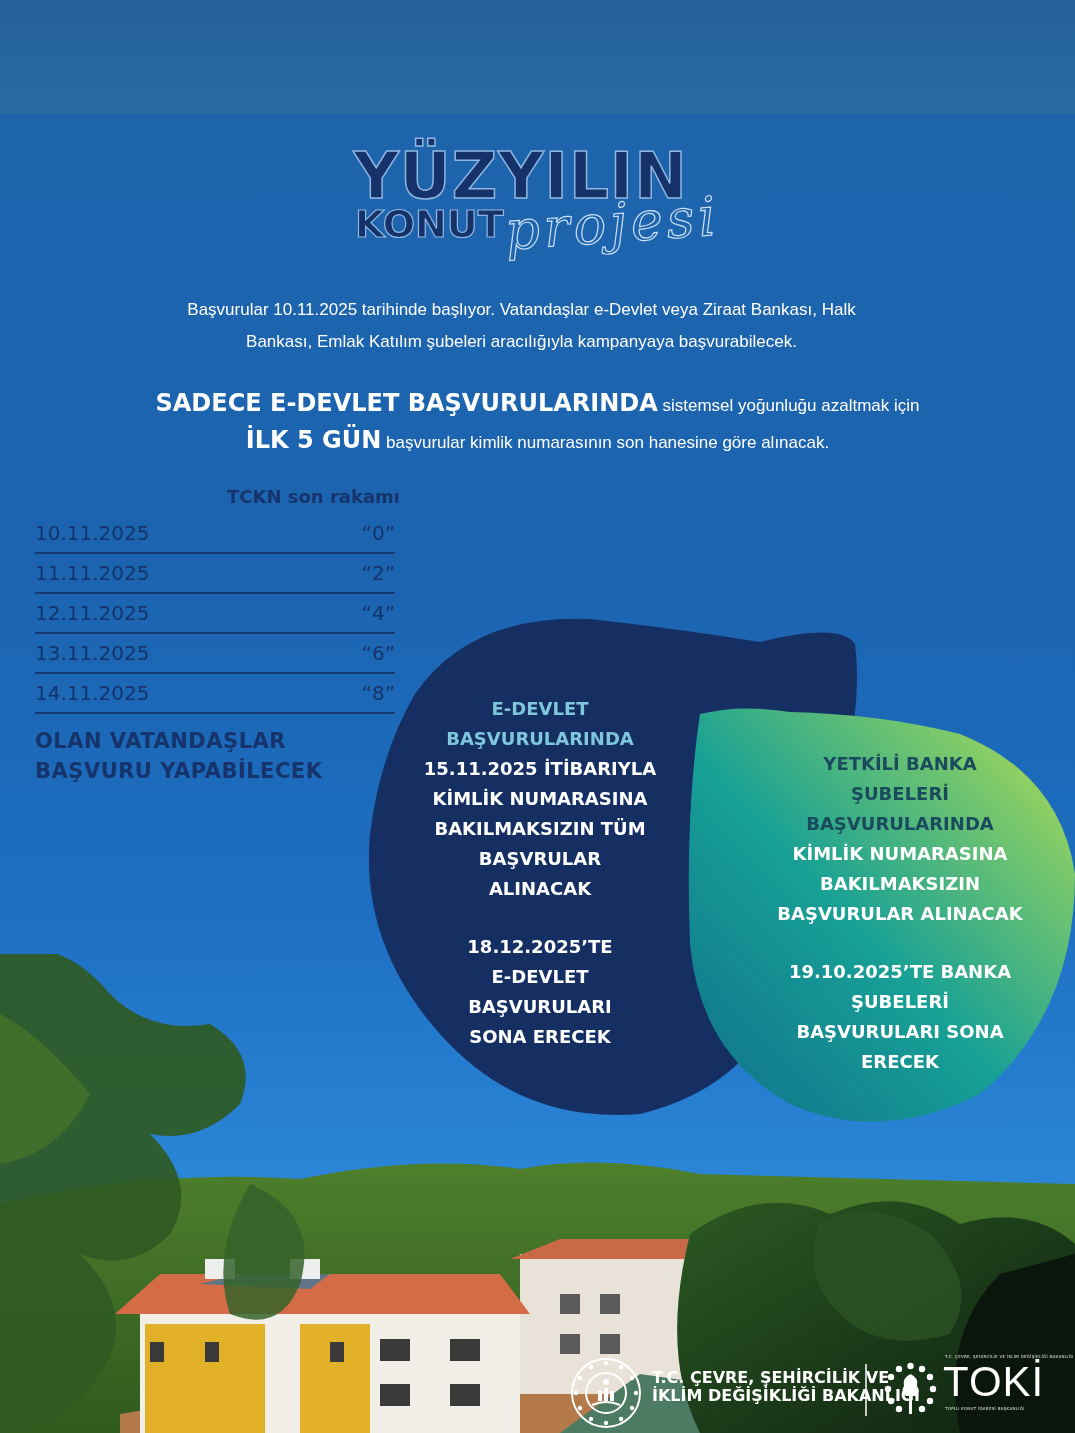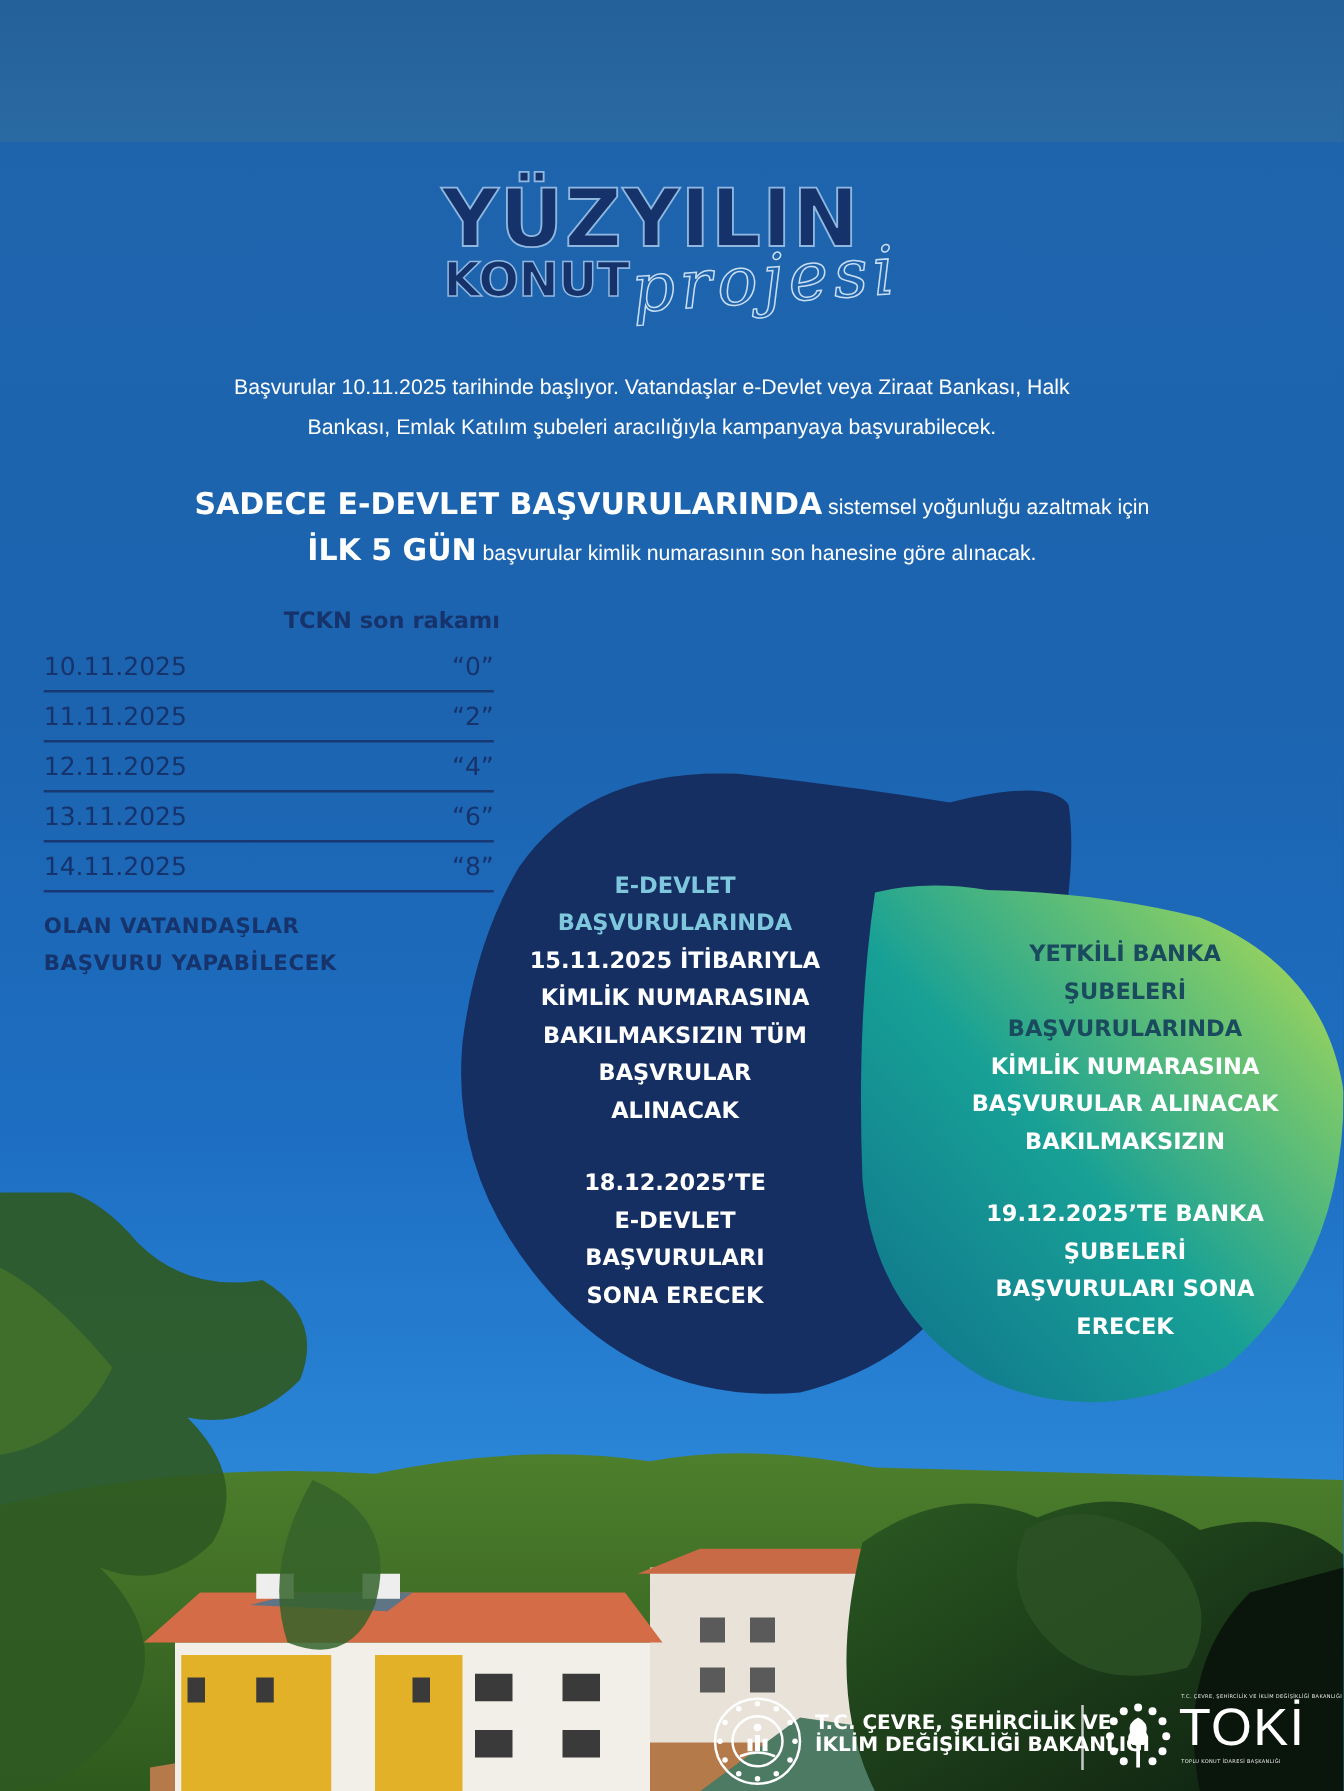--- a/index.html
+++ b/index.html
@@ -50,21 +50,21 @@
     .tckn-header {
       text-align: right; padding-right: 0px; color: #16336b; font-size: 18px; font-weight: 700;
       font-family: "DejaVu Sans", sans-serif; height: 30px; line-height: 26px; margin-right: -5px;
     }
     .tckn-row {
       display: flex; justify-content: space-between; align-items: center; height: 40px;
       border-bottom: 2px solid #173872; color: #16336b; font-weight: 400; font-size: 20px;
       font-family: "DejaVu Sans", sans-serif;
     }
     .tckn-footer {
-      margin-top: 12px; color: #16336b; font-weight: 800; font-size: 17px; line-height: 30px;
+      margin-top: 12px; color: #16336b; font-weight: 800; font-size: 21px; line-height: 30px;
       font-family: "DejaVu Sans", sans-serif; letter-spacing: 0.5px;
     }
 
     
     .blob-svg { position: absolute; left: 0; top: 0; width: 1075px; height: 1319px; }
     .blob-text {
       position: absolute; text-align: center; font-family: "DejaVu Sans", sans-serif; font-weight: 700;
     }
     .edevlet { left: 400px; top: 580px; width: 280px; }
     .edevlet .hl { color: #7fc7dd; font-size: 18px; line-height: 30px; }
@@ -231,24 +231,24 @@
     <div class="end">E-DEVLET</div>
     <div class="end">BAŞVURULARI</div>
     <div class="end">SONA ERECEK</div>
   </div>
 
   <div class="blob-text banka">
     <div class="hl">YETKİLİ BANKA</div>
     <div class="hl">ŞUBELERİ</div>
     <div class="hl">BAŞVURULARINDA</div>
     <div class="bd">KİMLİK NUMARASINA</div>
+    <div class="bd">BAKILMAKSIZIN</div>
     <div class="bd">BAŞVURULAR ALINACAK</div>
-    <div class="bd">BAKILMAKSIZIN</div>
     <div class="gap"></div>
-    <div class="end">19.12.2025’TE BANKA</div>
+    <div class="end">19.10.2025’TE BANKA</div>
     <div class="end">ŞUBELERİ</div>
     <div class="end">BAŞVURULARI SONA</div>
     <div class="end">ERECEK</div>
   </div>
 
   <div class="logos">
     <svg class="ministry-seal" viewBox="0 0 72 72">
       <circle cx="36" cy="36" r="34" fill="none" stroke="#fff" stroke-width="2"></circle>
       <g fill="#fff">
         <circle cx="36" cy="6" r="2.2"></circle>

